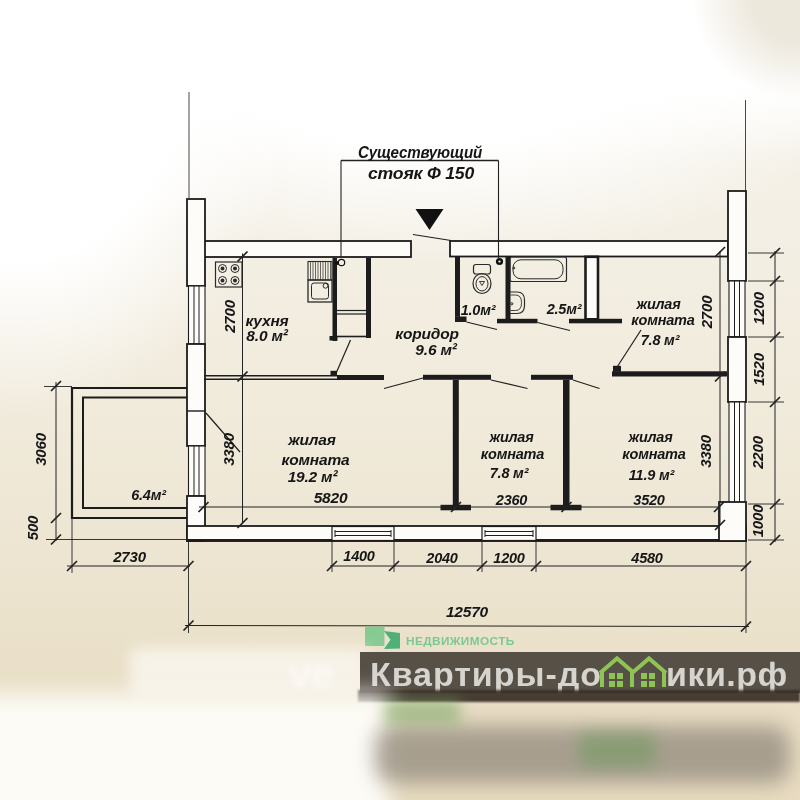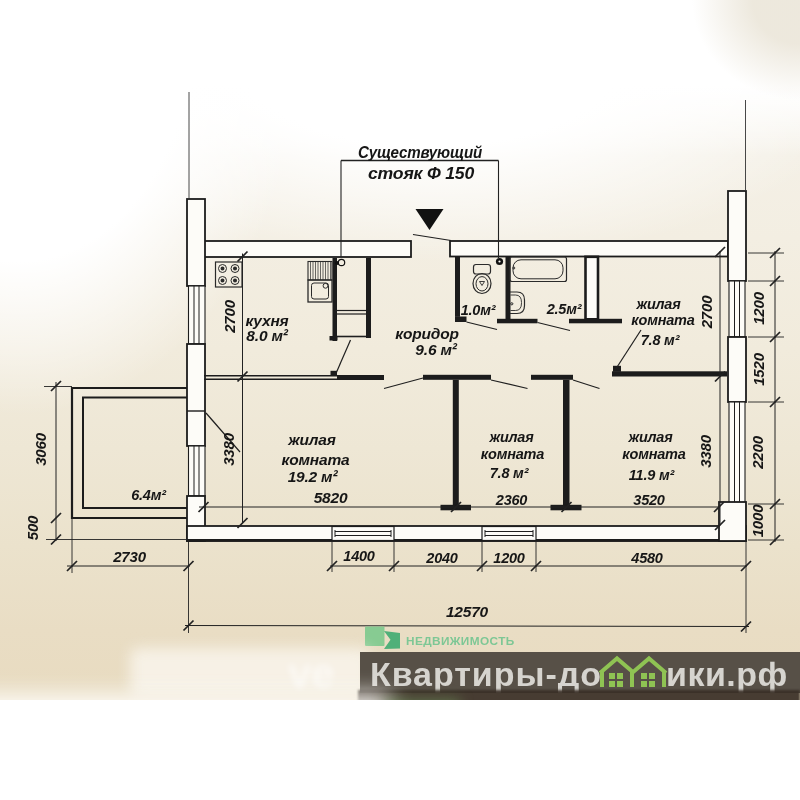--- a/index.html
+++ b/index.html
@@ -1,17 +1,17 @@
 <!DOCTYPE html>
 <html><head>
 <meta charset="utf-8">
 <style>
   html,body{margin:0;padding:0;}
   body{width:800px;height:800px;overflow:hidden;font-family:"Liberation Sans",sans-serif;}
-  #stage{position:relative;width:800px;height:700px;overflow:hidden;
+  #stage{position:relative;width:800px;height:800px;overflow:hidden;
     background:linear-gradient(180deg,#ffffff 0%,#fefdfb 9%,#f6f3eb 14%,#f4f0e6 22%,#f3eee2 34%,#f1ebdc 50%,#eee7d5 64%,#ebe2cc 78%,#e9ddc4 90%,#e8dbc0 100%);}
   .abs{position:absolute;}
 </style>
 </head>
 <body>
 <div id="stage">
 
   <div class="abs" style="left:0;top:0;width:800px;height:260px;background:radial-gradient(ellipse 450px 205px at 430px 60px, rgba(255,255,255,1) 42%, rgba(255,255,255,0) 100%),linear-gradient(180deg, rgba(255,255,255,1) 0%, rgba(255,255,255,1) 33%, rgba(255,255,255,0) 60%);"></div>
 
   <div class="abs" style="left:0;top:0;width:300px;height:460px;background:radial-gradient(ellipse 285px 385px at 20px 30px, rgba(255,255,255,1) 60%, rgba(255,255,255,0) 100%);"></div>

